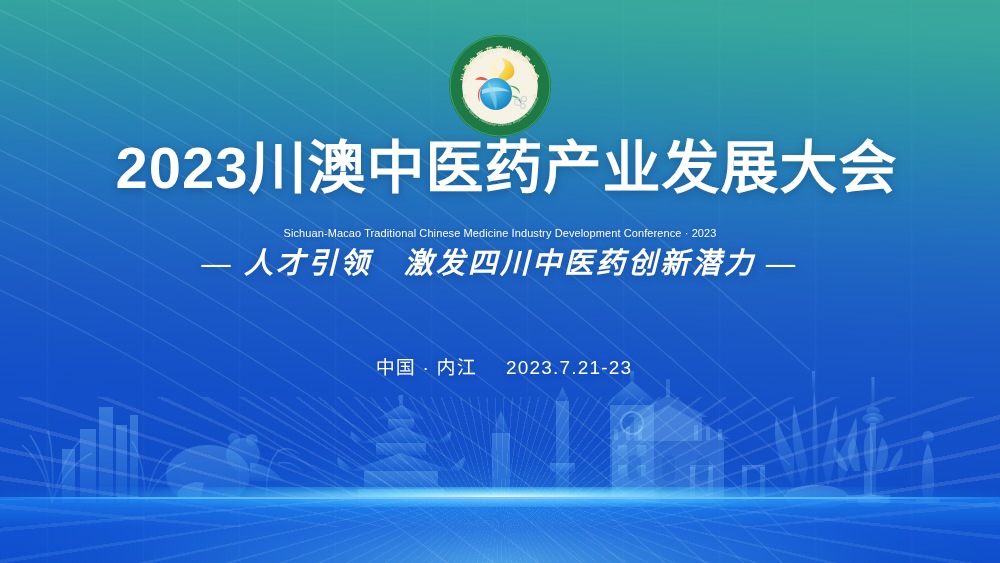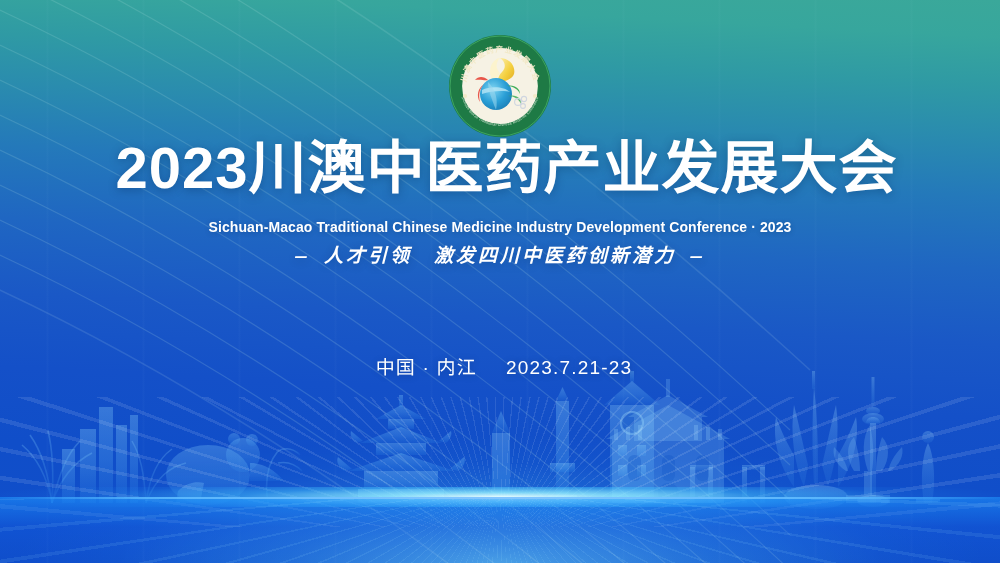--- a/index.html
+++ b/index.html
@@ -180,41 +180,41 @@
     font-weight: 700;
     color: #ffffff;
     letter-spacing: 1px;
     white-space: nowrap;
     text-shadow: 0 2px 10px rgba(4,40,90,.35);
     margin-left: 13px;
   }
   .title-sub {
     position: absolute;
     left: 0; right: 0;
-    top: 220px;
-    font-size: 14px;
+    top: 228px;
+    font-size: 11px;
     line-height: 1;
-    font-weight: 700;
+    font-weight: 400;
     color: #ffffff;
     letter-spacing: .1px;
     white-space: nowrap;
     text-shadow: 0 1px 5px rgba(4,40,90,.30);
   }
   .slogan {
     position: absolute;
     left: 0; right: 0;
     top: 246px;
-    font-size: 19px;
+    font-size: 29px;
     line-height: 1.2;
     font-weight: 700;
     font-style: italic;
     color: #ffffff;
     letter-spacing: 3px;
     white-space: nowrap;
-    font-family: Liberation Mono, monospace;
+    font-family: Liberation Serif, serif;
     text-shadow: 0 2px 8px rgba(4,40,90,.32);
   }
   .meta {
     position: absolute;
     left: 0; right: 0;
     top: 358px;
     font-size: 19px;
     line-height: 1;
     font-weight: 400;
     color: #ffffff;

